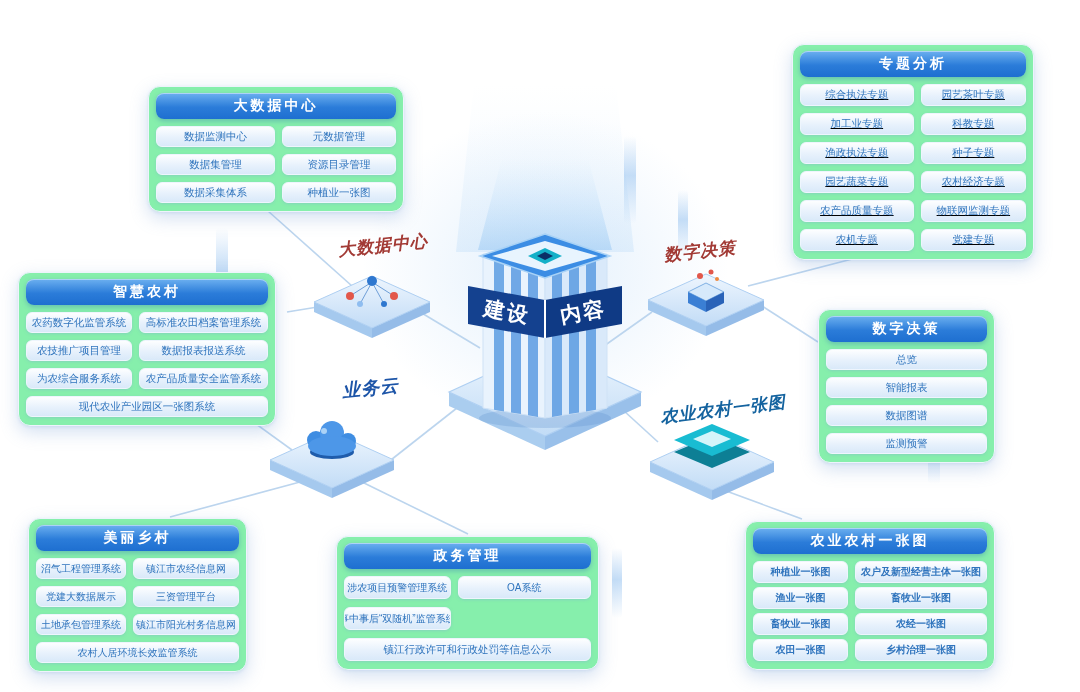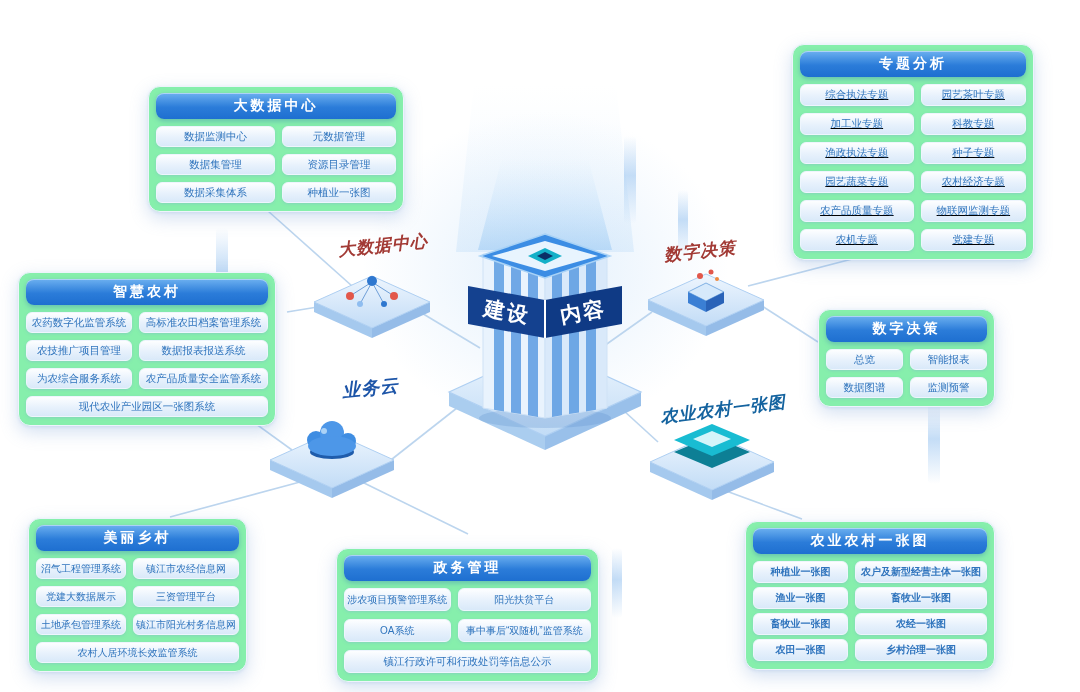--- a/index.html
+++ b/index.html
@@ -25,25 +25,25 @@
     padding:0 4px;box-shadow:0 1px 3px rgba(125,165,215,.35);box-sizing:border-box;cursor:pointer;}
   .pill.full{grid-column:1 / -1;}
   .p-bigdata{left:148px;top:86px;width:256px;}
   .g-bigdata{grid-template-columns:1.04fr 1fr;}
   .p-thematic{left:792px;top:44px;width:242px;}
   .g-thematic{grid-template-columns:1.08fr 1fr;text-decoration:underline;}
   .g-thematic .pill{height:22px;}
   .p-smartrural{left:18px;top:272px;width:258px;}
   .g-smartrural{grid-template-columns:.82fr 1fr;}
   .p-decision{left:818px;top:309px;width:177px;}
-  .g-decision{grid-template-columns:1fr 1fr;}
+  .g-decision{grid-template-columns:1fr;}
   .p-village{left:28px;top:518px;width:219px;}
   .g-village{grid-template-columns:.85fr 1fr;text-align:center;}
   .g-village .pill{font-size:10px;padding:0 3px;}
-  .p-gov{left:336px;top:548px;width:263px;}
+  .p-gov{left:336px;top:536px;width:263px;}
   .g-gov{grid-template-columns:.8fr 1fr;gap:8px 7px;}
   .g-gov .pill{height:23px;font-size:10px;padding:0 3px;}
   .g-gov .pill.full{font-size:10.5px;}
   .p-onemap{left:745px;top:521px;width:250px;}
   .g-onemap{grid-template-columns:.72fr 1fr;gap:4px 7px;font-weight:bold;}
   .g-onemap .pill{height:22px;font-size:10px;}
   
   .float-label{position:absolute;z-index:4;font-weight:800;font-style:italic;font-size:17px;
     letter-spacing:1px;text-shadow:0 1px 2px rgba(255,255,255,.85);}
   .fl-bigdata{left:338px;top:234px;color:#a23a35;transform:rotate(-6deg);}
@@ -246,21 +246,20 @@
       <div class="pill">土地承包管理系统</div>
       <div class="pill">镇江市阳光村务信息网</div>
       <div class="pill full">农村人居环境长效监管系统</div>
     </div>
   </div>
 
   <div class="panel p-gov">
     <div class="panel-header">政务管理</div>
     <div class="pill-grid g-gov">
       <div class="pill">涉农项目预警管理系统</div>
-      <div class="pill">阳光扶贫平台</div>
       <div class="pill">OA系统</div>
       <div class="pill">事中事后“双随机”监管系统</div>
       <div class="pill full">镇江行政许可和行政处罚等信息公示</div>
     </div>
   </div>
 
   <div class="panel p-onemap">
     <div class="panel-header">农业农村一张图</div>
     <div class="pill-grid g-onemap">
       <div class="pill">种植业一张图</div>

